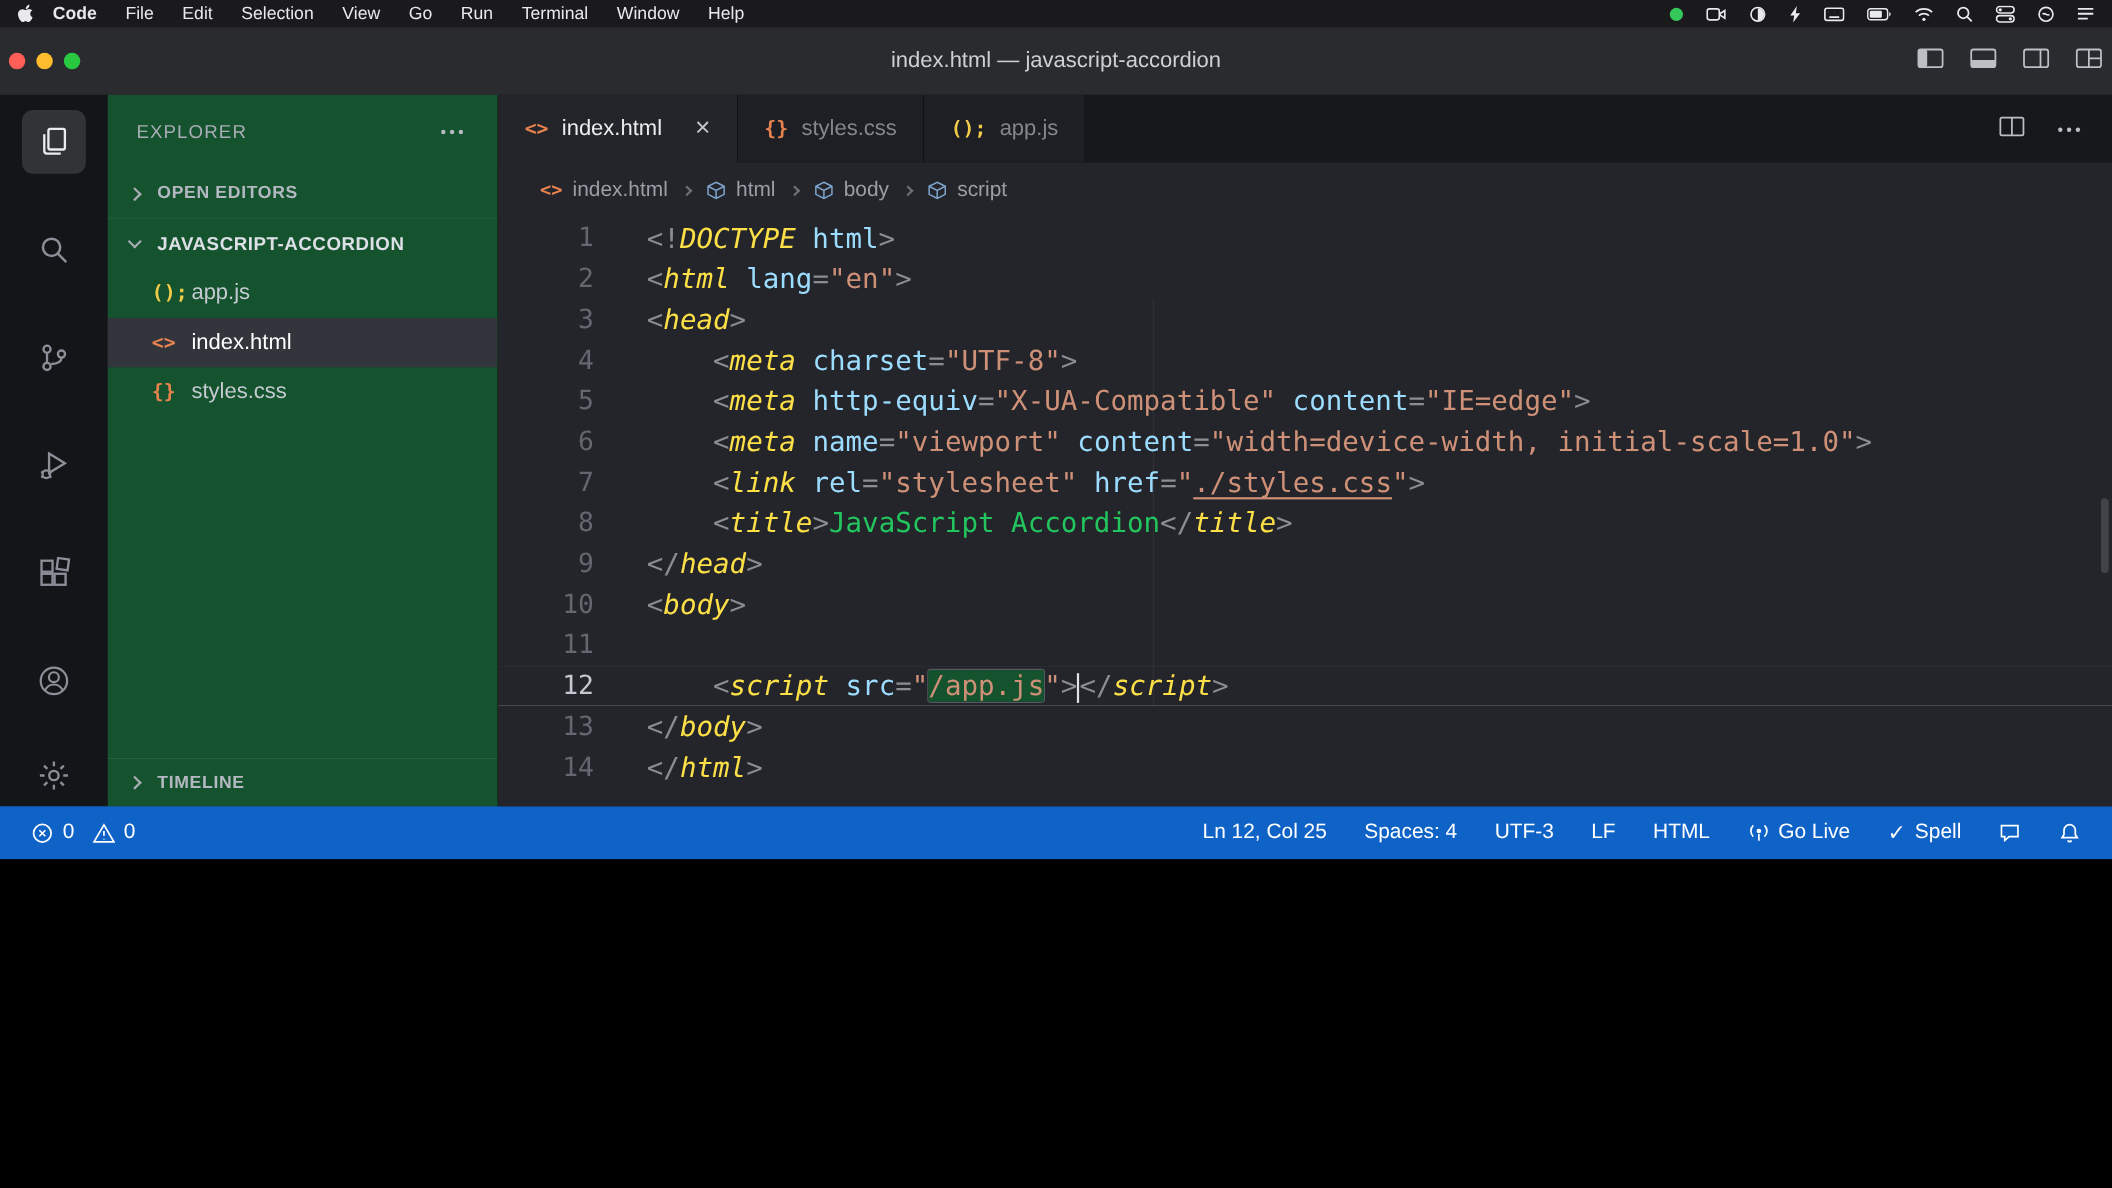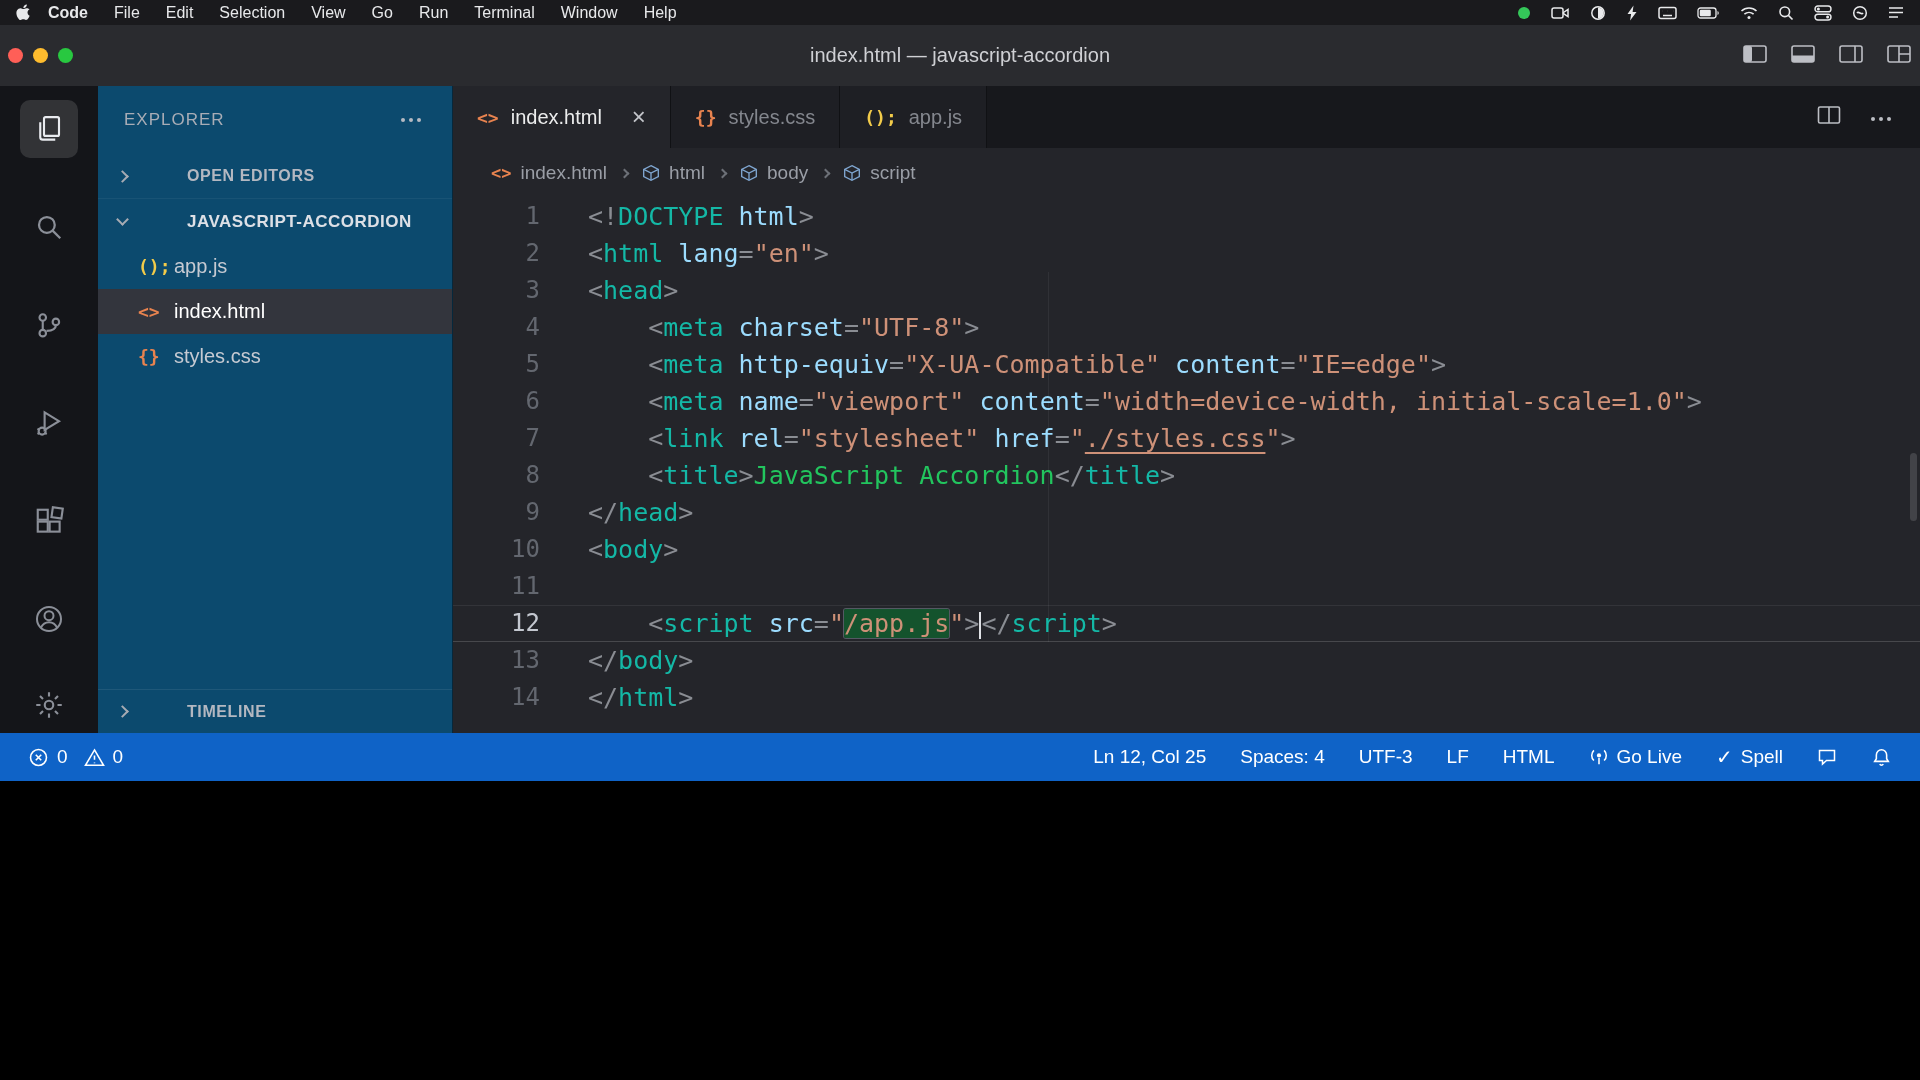--- a/index.html
+++ b/index.html
@@ -26,25 +26,25 @@
   .tb-actions { margin-left:auto; display:flex; gap:22px; color:#bdbfc5; z-index:2; }
 
   
   .workbench { flex:1; display:flex; min-height:0; }
 
   .activitybar { width:98px; background:#141519; flex:none; display:flex; flex-direction:column; align-items:center; padding:14px 0 21px; gap:40px; }
   .act-item { width:58px; height:58px; display:flex; align-items:center; justify-content:center; color:#8b8f98; border-radius:10px; flex:none; }
   .act-item.active { background:rgba(255,255,255,.13); color:#e9ebef; }
   .act-bottom { margin-top:auto; display:flex; flex-direction:column; gap:28px; align-items:center; }
 
-  .sidebar { width:355px; background:#0c4a6e; flex:none; display:flex; flex-direction:column; border-right:1px solid rgba(0,0,0,.45); color:#c8ccd4; }
+  .sidebar { width:355px; background:#14532d; flex:none; display:flex; flex-direction:column; border-right:1px solid rgba(0,0,0,.45); color:#c8ccd4; }
   .sb-header { height:68px; display:flex; align-items:center; padding:0 30px 0 26px; }
   .sb-title { font-size:17px; letter-spacing:1px; color:#a9adb6; }
   .sb-more { margin-left:auto; color:#b6bac2; display:flex; }
-  .sb-row { display:flex; align-items:center; padding:0 20px; flex:none;gap:44px; }
+  .sb-row { display:flex; align-items:center; padding:0 20px; flex:none; }
   .sb-section { height:44px; font-size:16px; font-weight:700; letter-spacing:.6px; color:#b4b8c1; }
   .sb-project { height:46px; font-size:17px; font-weight:700; letter-spacing:.5px; color:#dde0e6; border-top:1px solid rgba(255,255,255,.05); }
   .sb-file { height:45px; display:flex; align-items:center; padding-left:40px; font-size:20px; color:#c6cad2; flex:none; }
   .sb-file.selected { background:#33353d; color:#fff; }
   .file-ic { width:36px; font-family:"DejaVu Sans Mono","Liberation Mono",monospace; font-size:18px; font-weight:700; flex:none; }
   .ic-html { color:#e8834f; }
   .ic-css { color:#e8834f; }
   .ic-js { color:#f2cb4a; }
   .sb-spacer { flex:1; }
   .sb-bottom { border-top:1px solid rgba(255,255,255,.08); }
@@ -68,21 +68,21 @@
   .crumb .file-ic { width:auto; font-size:17px; }
   .sym-ic { display:flex; color:#7fa6d0; }
 
   .code-region { flex:1; position:relative; overflow:hidden; background:#24252a; }
   .code-lines { position:absolute; inset:0; }
   .code-line { display:flex; height:37px; font-family:"DejaVu Sans Mono","Liberation Mono",monospace; font-size:25px; line-height:37px; white-space:pre; }
   .line-num { width:135px; padding-right:48px; text-align:right; color:#63676f; font-size:24px; flex:none; }
   .code-line.current .line-num { color:#c4c8d0; }
   .code-line.current { box-shadow: inset 0 1px 0 rgba(255,255,255,.07), inset 0 -1px 0 rgba(255,255,255,.16); }
   .tk-p { color:#8a8d93; }
-  .tk-t { color:#14b8a6; }
+  .tk-t { color:#fde047;font-style:italic; }
   .tk-a { color:#9cdcfe; }
   .tk-v { color:#ce9178; }
   .tk-x { color:#22c55e; }
   .tk-lk { color:#ce9178; text-decoration:underline; text-underline-offset:5px; }
   .tk-hv { color:#ce9178; background:#14532d; box-shadow:0 0 0 1px #555964; border-radius:2px; }
   .cursor { display:inline-block; width:2px; height:27px; background:#e0e2e6; vertical-align:middle; }
   .indent-guide { position:absolute; left:595px; top:74px; width:1px; height:370px; background:rgba(255,255,255,.06); }
   .scroll-thumb { position:absolute; right:3px; top:255px; width:7px; height:68px; background:rgba(255,255,255,.14); border-radius:4px; }
 
   

